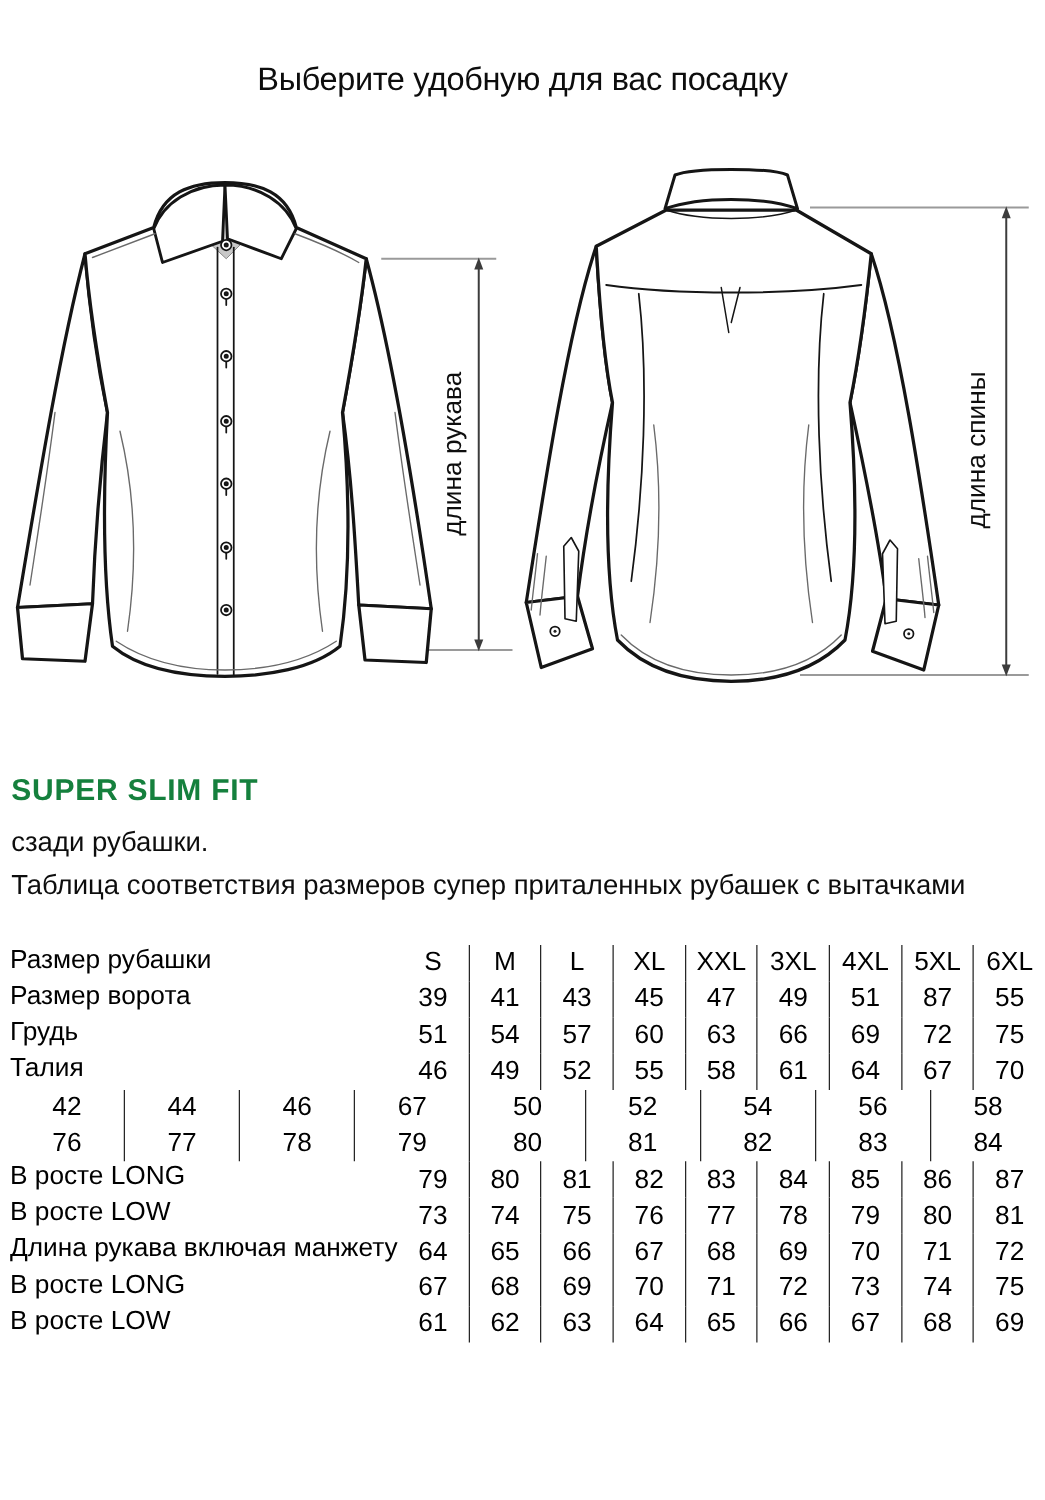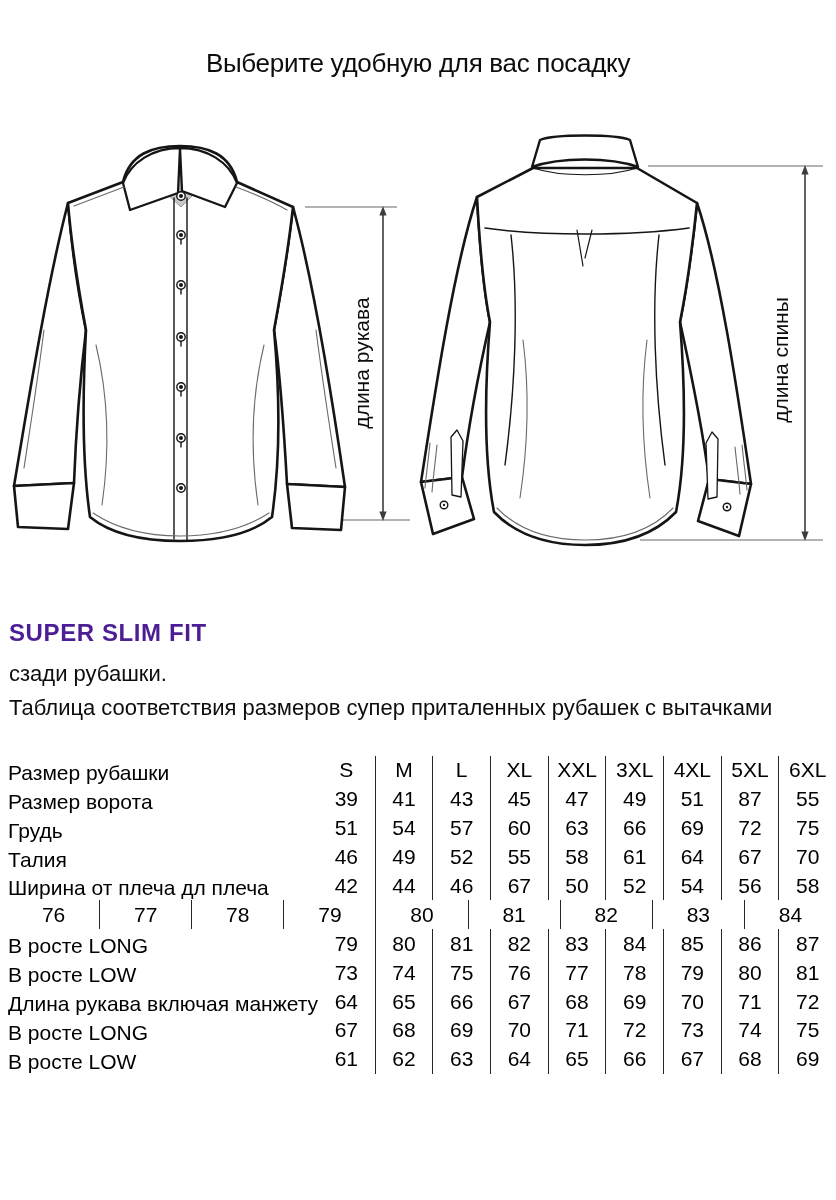--- a/index.html
+++ b/index.html
@@ -7,27 +7,27 @@
     position:relative;width:836px;height:1200px;background:#ffffff;
     font-family:"Liberation Sans",sans-serif;color:#000;overflow:hidden;padding-left:44px;
   }
   .page-title{
     position:absolute;top:48px;left:0;width:836px;text-align:center;
     font-size:26px;letter-spacing:-0.3px;color:#0d0d0d;
   }
   .diagram-svg{position:absolute;left:0;top:130px;}
   .fit-heading{
     position:absolute;left:9px;top:619px;font-size:24px;font-weight:bold;
-    letter-spacing:0.6px;color:#4c1d95;
+    letter-spacing:0.6px;color:#15803d;
   }
   .description{
     position:absolute;left:9px;top:657px;font-size:22px;line-height:34px;color:#0d0d0d;
   }
   .size-table{position:absolute;left:8px;top:756px;width:828px;}
-  .trow{display:flex;height:28.9px;align-items:flex-end;}
+  .trow{display:flex;height:28.9px;align-items:flex-start;}
   .tlabel{
     width:310px;flex:0 0 310px;font-size:21px;white-space:nowrap;color:#000;
   }
   .tcell{
     flex:1 1 0;height:100%;display:flex;align-items:center;justify-content:center;
     font-size:21px;color:#000;
   }
   .tcell + .tcell{border-left:1px solid #262626;}
 </style>
 </head>
@@ -226,21 +226,20 @@
         <div class="tcell">49</div>
         <div class="tcell">52</div>
         <div class="tcell">55</div>
         <div class="tcell">58</div>
         <div class="tcell">61</div>
         <div class="tcell">64</div>
         <div class="tcell">67</div>
         <div class="tcell">70</div>
       </div>
       <div class="trow">
-        <div class="tlabel">Ширина от плеча дл плеча</div>
         <div class="tcell">42</div>
         <div class="tcell">44</div>
         <div class="tcell">46</div>
         <div class="tcell">67</div>
         <div class="tcell">50</div>
         <div class="tcell">52</div>
         <div class="tcell">54</div>
         <div class="tcell">56</div>
         <div class="tcell">58</div>
       </div>

